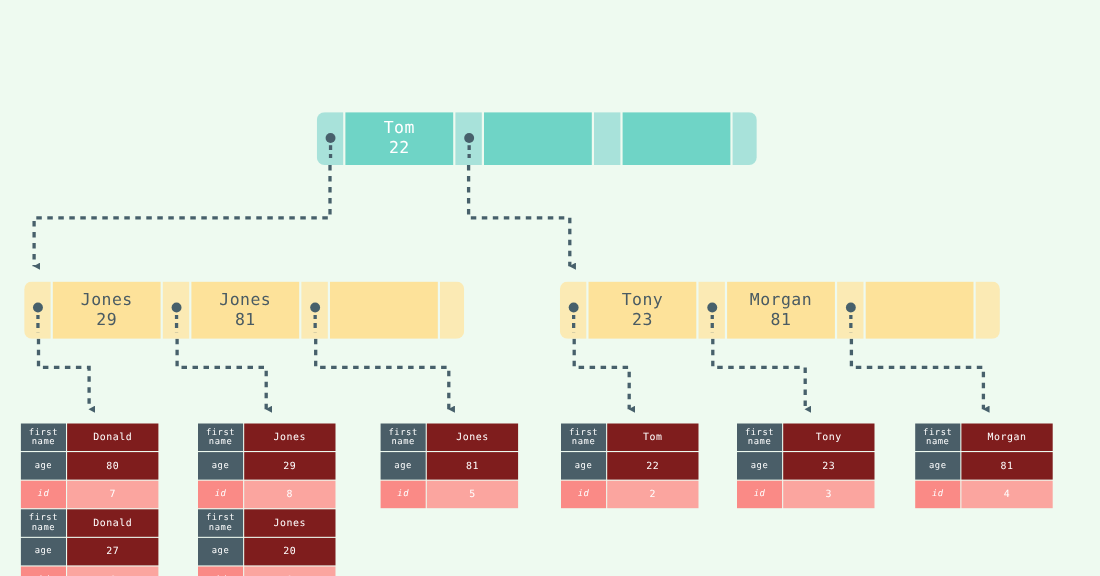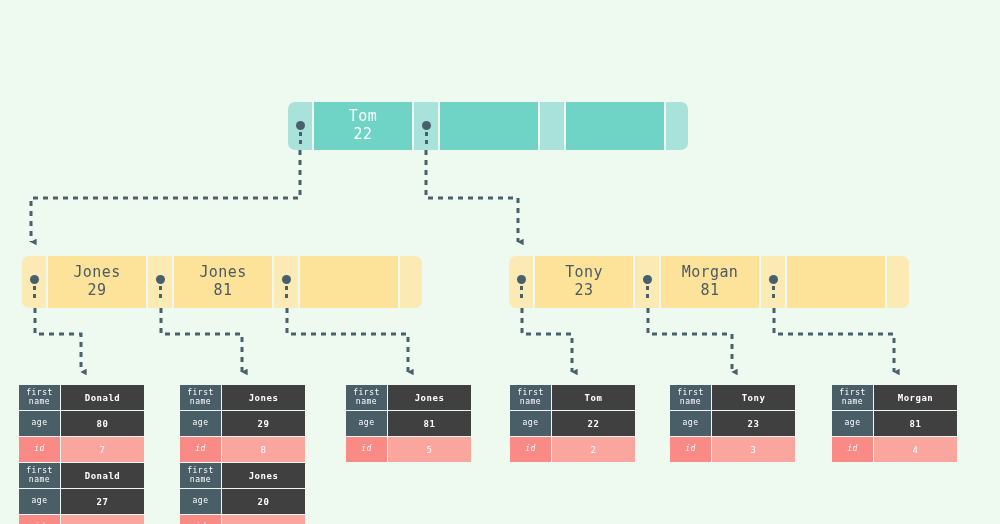--- a/index.html
+++ b/index.html
@@ -126,21 +126,21 @@
     margin-right: 1px;
     text-align: center;
     line-height: 1.05;
     flex-direction: column;
   }
   .rectable .v {
     width: 83px;
     font-size: 9px;
   }
   .row.dark .k { background: #4a5e68; }
-  .row.dark .v { background: #404040; font-weight: bold; }
+  .row.dark .v { background: #7f1d1d; }
   .row.pink .k { background: #fa8a86; font-style: italic; }
   .row.pink .v { background: #fba59f; }
 </style>
 </head>
 <body>
 
 <div id="stage">
 
   <svg id="connectors" viewBox="0 0 1000 524" width="1000" height="524">
     <defs>

